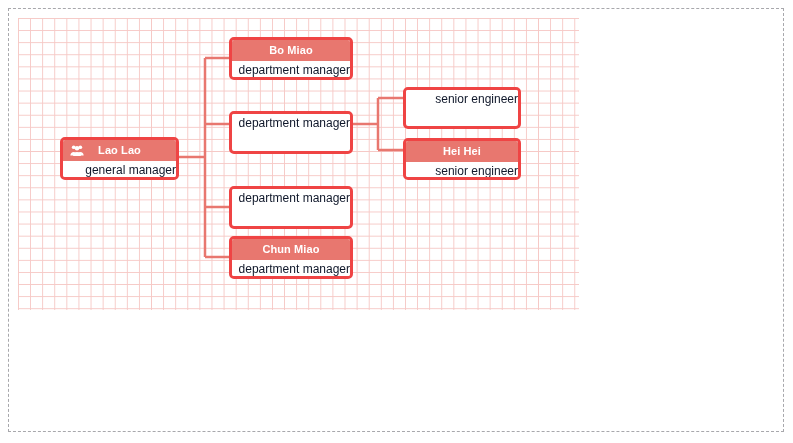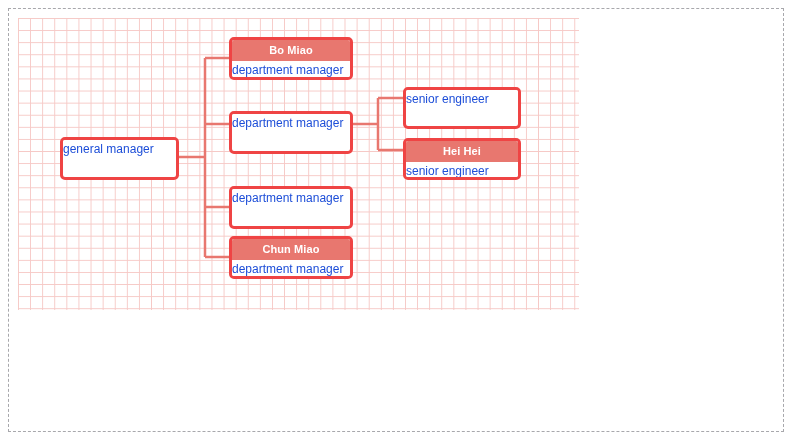--- a/index.html
+++ b/index.html
@@ -83,22 +83,22 @@
     left: 7px;
     top: 4px;
     width: 14px;
     height: 13px;
     display: block;
   }
   .node-body {
     height: 16px;
     line-height: 19px;
     font-size: 12px;
-    color: #1d4ed8;
-    text-align: left;
+    color: #0f172a;
+    text-align: right;
     background: #ffffff;
     white-space: nowrap;
     overflow: hidden;
   }
 </style>
 </head>
 <body>
 
 <div id="canvas-frame">
   <div id="grid-area"></div>
@@ -119,20 +119,31 @@
     <path d="M 353,124 L 378,124"></path>
 
     <path d="M 378,98 L 378,150"></path>
 
     <path d="M 378,98  L 403,98"></path>
     <path d="M 378,150 L 403,150"></path>
   </g>
 </svg>
 
 <div class="node" style="left:60px; top:137px; width:119px; height:43px;">
+  <div class="node-header with-icon">
+    <svg class="node-icon" viewBox="0 0 16 14" xmlns="http://www.w3.org/2000/svg" fill="#ffffff">
+      <circle cx="4.2" cy="3.3" r="2.1"></circle>
+      <circle cx="11.8" cy="3.3" r="2.1"></circle>
+      <circle cx="8" cy="4.4" r="2.6"></circle>
+      <path d="M0.4 12.6c0-2.4 1.7-4 3.8-4s3.8 1.6 3.8 4z"></path>
+      <path d="M7.9 12.6c0-2.4 1.7-4 3.9-4s3.8 1.6 3.8 4z"></path>
+      <path d="M3.5 13.4c0-2.7 2-4.6 4.5-4.6s4.5 1.9 4.5 4.6z"></path>
+    </svg>
+    <span>Lao Lao</span>
+  </div>
   <div class="node-body">general manager</div>
 </div>
 
 <div class="node" style="left:229px; top:37px; width:124px; height:43px;">
   <div class="node-header">
     <span>Bo Miao</span>
   </div>
   <div class="node-body">department manager</div>
 </div>
 

